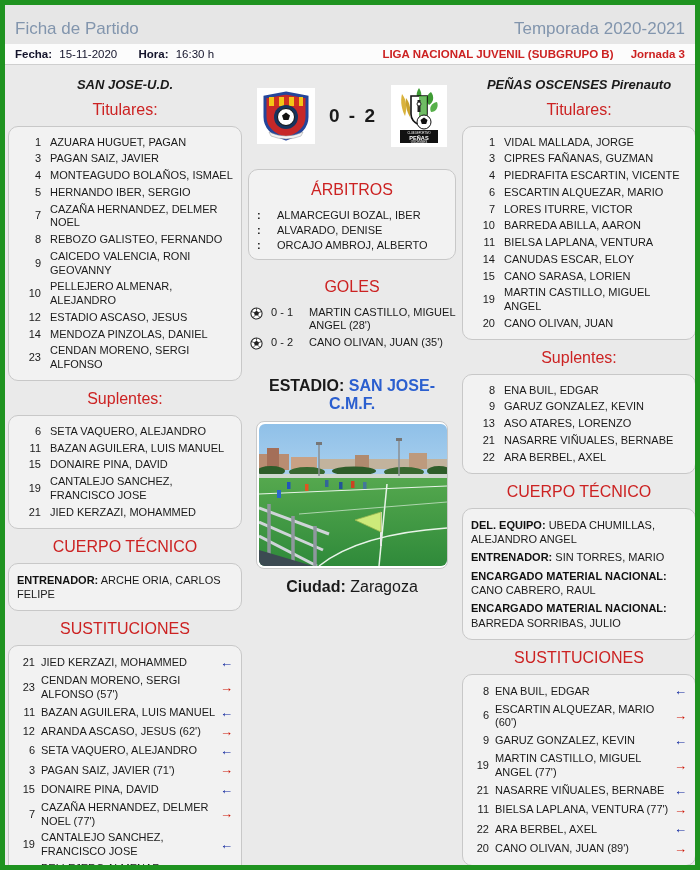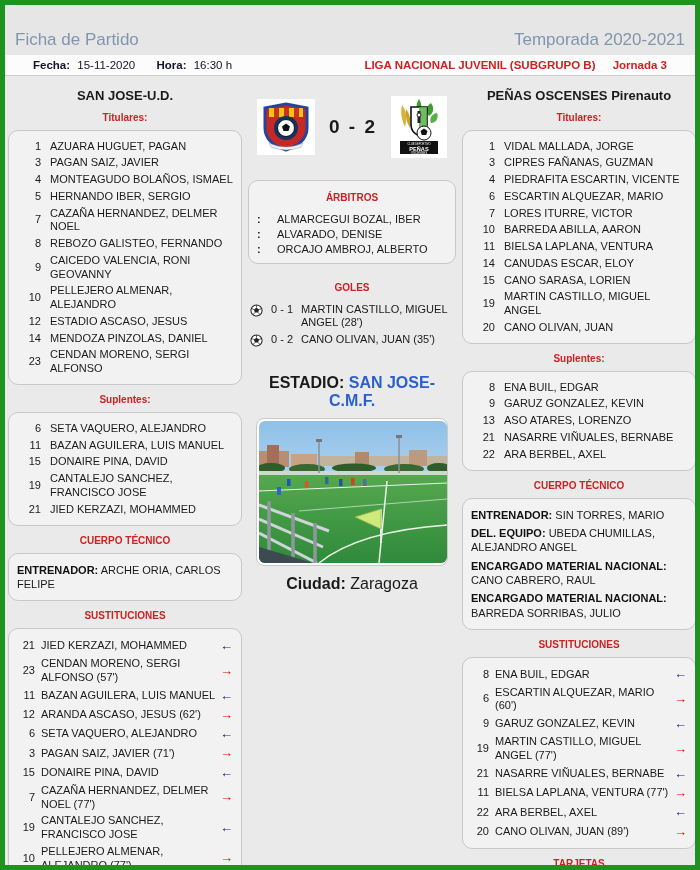--- a/index.html
+++ b/index.html
@@ -6,38 +6,38 @@
   html,body { width:700px; height:870px; }
   body {
     font-family:"Liberation Sans", sans-serif;
     background:#eaeaea;
     border:5px solid #1f9320;
     overflow:hidden;
     color:#1a1a1a;
   }
   .topbar {
     display:flex; justify-content:space-between; align-items:center;
-    background:#e6e6e6; padding:25px 10px 5px 10px;
+    background:#e6e6e6; padding:14px 10px 5px 10px;
   }
   .topbar .apptitle { font-size:17px; color:#8295ad; }
   .subbar {
     display:flex; justify-content:space-between; align-items:center;
-    background:#fcfcfc; padding:4px 28px; border-bottom:1px solid #cfcfcf;
+    background:#fcfcfc; padding:4px 10px; border-bottom:1px solid #cfcfcf;
     font-size:11.5px;
   }
   .subbar .lbl { font-weight:bold; color:#14142b; margin-right:4px; }
   .subbar .val { color:#14142b; margin-right:18px; }
   .subbar .league { color:#cc2222; font-weight:bold; margin-right:14px; }
   .subbar .round { color:#cc2222; font-weight:bold; }
   .grid {
     display:grid; grid-template-columns:234px 208px 234px; gap:6px;
     padding:6px 3px 0 3px;
   }
-  .teamname { text-align:center; font-size:13px; font-weight:bold; margin:6px 0 4px 0; }
-  .redhead { text-align:center; font-size:10px; font-weight:bold; color:#cc2222; margin:9px 0 7px 0; }
+  .teamname { text-align:center; font-size:13px; font-weight:bold; margin:6px 0 4px 0;font-style:italic; }
+  .redhead { text-align:center; font-size:16px; font-weight:normal; color:#cc2222; margin:9px 0 7px 0; }
   .box {
     background:#f2f2f2; border:1px solid #c8c8c8; border-radius:10px;
     padding:7px 8px; font-size:11px;
   }
   .prow { display:flex; align-items:center; padding:1.5px 0; line-height:1.25; }
   .prow .num { width:24px; text-align:right; margin-right:9px; flex:none; }
   .prow .pname { flex:1; }
   .srow { display:flex; align-items:center; padding:1.5px 0; line-height:1.25; }
   .srow .num { width:18px; text-align:right; margin-right:6px; flex:none; }
   .srow .pname { flex:1; }
@@ -49,21 +49,21 @@
   
   .score-row { display:flex; align-items:center; justify-content:center; gap:14px; margin-top:14px; }
   .crest-frame { background:#fff; display:flex; align-items:center; justify-content:center; }
   .score { font-size:19px; font-weight:bold; letter-spacing:2px; }
   .ref-box { margin-top:22px; }
   .ref-box .redhead { margin:4px 0 8px 0; }
   .refrow { display:flex; padding:1.5px 0; }
   .refrow .colon { width:10px; font-weight:bold; margin-right:10px; text-align:left; }
   .goalrow { display:flex; align-items:flex-start; padding:1.5px 0; font-size:11px; line-height:1.25; }
   .goalrow .ball { flex:none; margin:1px 8px 0 2px; }
-  .goalrow .gscore { flex:none; margin-right:8px; white-space:nowrap; }
+  .goalrow .gscore { flex:none; margin-right:16px; white-space:nowrap; }
   .goalrow .gname { flex:1; }
   .stadium-line { text-align:center; font-size:16px; font-weight:bold; margin:22px 0 8px 0; }
   .stadium-line a { color:#2b5fcf; text-decoration:none; font-weight:bold; }
   .photo-frame { background:#fff; border:1px solid #c8c8c8; border-radius:8px; padding:2px; width:192px; margin:0 auto; }
   .city-line { text-align:center; font-size:16px; margin-top:9px; }
   .city-line b { font-weight:bold; }
   .goles-sec { margin-top:18px; }
   .goles-sec .redhead { margin-bottom:8px; }
 </style>
 </head>
@@ -511,27 +511,27 @@
         <div class="prow">
           <span class="num">22</span>
           <span class="pname">ARA BERBEL, AXEL</span>
         </div>
 
     </div>
     <div class="redhead">CUERPO TÉCNICO</div>
     <div class="box">
 
         <div class="staff-row">
+          <b>DEL. EQUIPO:</b>
+          <span>UBEDA CHUMILLAS, ALEJANDRO ANGEL</span>
+        </div>
+
+        <div class="staff-row">
           <b>ENTRENADOR:</b>
           <span>SIN TORRES, MARIO</span>
-        </div>
-
-        <div class="staff-row">
-          <b>DEL. EQUIPO:</b>
-          <span>UBEDA CHUMILLAS, ALEJANDRO ANGEL</span>
         </div>
 
         <div class="staff-row">
           <b>ENCARGADO MATERIAL NACIONAL:</b>
           <span>CANO CABRERO, RAUL</span>
         </div>
 
         <div class="staff-row">
           <b>ENCARGADO MATERIAL NACIONAL:</b>
           <span>BARREDA SORRIBAS, JULIO</span>

